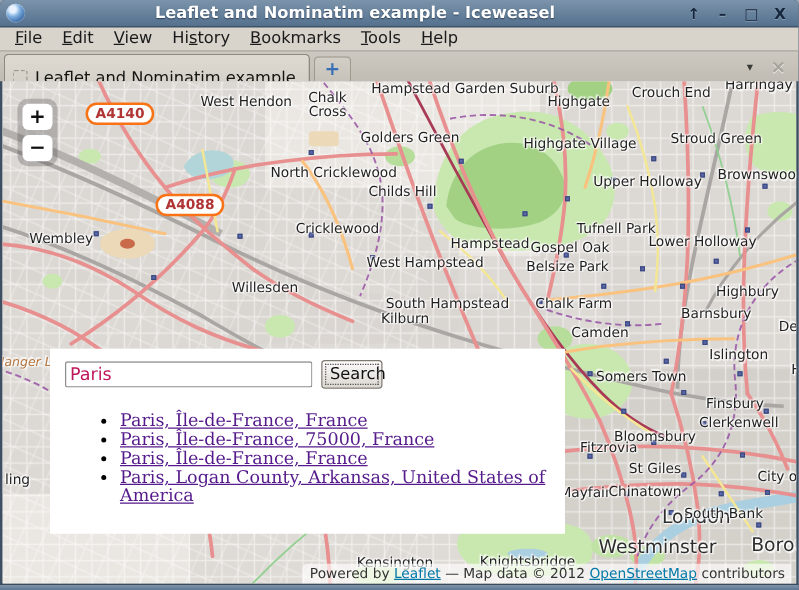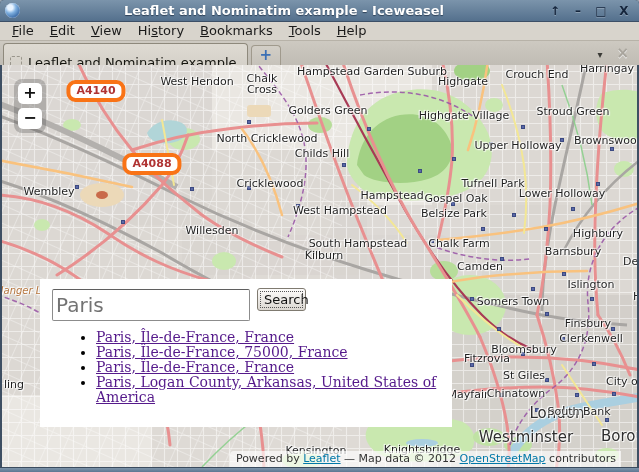--- a/index.html
+++ b/index.html
@@ -29,34 +29,34 @@
   .tabs-close{color:#a8a49c;font-size:15px;font-weight:bold;margin:0 10px 3px 0;text-shadow:0 1px 0 #eee;}
 
   
   .map-area{position:absolute;left:2px;top:65px;width:635px;height:402px;background:#eae7e2;overflow:hidden;}
   .map-art{position:absolute;left:0;top:0;}
   .station{position:absolute;width:4px;height:4px;background:#5a68a8;border:1px solid #3c4a82;transform:translate(-50%,-50%);}
   .map-label{position:absolute;transform:translate(-50%,-50%);font-size:11px;color:#1f1f1f;white-space:nowrap;text-shadow:0 0 2px #fff,0 0 2px #fff,1px 1px 1px #fff,-1px -1px 1px #fff;pointer-events:none;}
   .map-label.lg{font-size:15px;color:#2e2e2e;}
   .map-label.road{font-style:italic;color:#b5763f;font-size:10px;}
   .map-label.left{transform:translate(0,-50%);}
-  .shield{position:absolute;transform:translate(-50%,-50%);background:#fff;border:4px solid #f97316;border-radius:9px;color:#b03434;font-weight:bold;font-size:11px;padding:0 6px;line-height:14px;text-align:center;}
+  .shield{position:absolute;transform:translate(-50%,-50%);background:#fff;border:2px solid #f97316;border-radius:9px;color:#b03434;font-weight:bold;font-size:11px;padding:0 6px;line-height:14px;text-align:center;}
 
   
   .zoomctl{position:absolute;left:12px;top:14px;width:32px;padding:4px;background:rgba(70,70,70,0.28);border-radius:8px;}
   .zoom-btn{width:24px;height:21px;background:#fff;border-radius:5px;margin:0 auto;text-align:center;font-size:16px;font-weight:bold;color:#111;line-height:20px;}
   .zoom-btn + .zoom-btn{margin-top:4px;}
 
   
-  .attribution{position:absolute;right:16px;bottom:0;background:rgba(255,255,255,0.66);font-size:11px;color:#333;padding:1px 5px 2px 6px;border-radius:4px 0 0 0;white-space:nowrap;}
+  .attribution{position:absolute;right:4px;bottom:0;background:rgba(255,255,255,0.66);font-size:11px;color:#333;padding:1px 5px 2px 6px;border-radius:4px 0 0 0;white-space:nowrap;}
   .attribution a{color:#0078a8;text-decoration:underline;}
 
   
   .search-panel{position:absolute;left:38px;top:214px;width:412px;height:148px;background:#ffffff;}
-  .search-input{position:absolute;left:12px;top:10px;width:198px;height:32px;border:1px solid #8c8c8c;border-top-color:#5f5f5f;background:#fff;font-family:"DejaVu Sans","Liberation Sans",sans-serif;font-size:20px;color:#737373;padding:0 3px;border-radius:2px;}
+  .search-input{position:absolute;left:12px;top:10px;width:198px;height:21px;border:1px solid #8c8c8c;border-top-color:#5f5f5f;background:#fff;font-family:"DejaVu Sans","Liberation Sans",sans-serif;font-size:14px;color:#be185d;padding:0 3px;border-radius:2px;}
   .search-btn{position:absolute;left:217px;top:9px;width:49px;height:23px;background:linear-gradient(#fdfcfb,#dbd7d1);border:1px solid #7f7a70;border-radius:3px;font-family:"DejaVu Sans","Liberation Sans",sans-serif;font-size:13px;color:#111;outline:1px dotted #555;outline-offset:-4px;}
   .results{position:absolute;left:0;top:38px;width:412px;font-family:"DejaVu Serif","Liberation Serif",serif;font-size:14px;color:#000;}
   .results-heading{margin:4px 0 0 12px;}
   .results ul{margin:13px 0 0 0;padding-left:56px;}
   .results li{line-height:15px;margin:0;}
   .results a{color:#551a8b;text-decoration:underline;}
 
   
   .bottom-strip{position:absolute;left:0;top:467px;width:639px;height:5px;background:linear-gradient(#7e94aa,#5d7792);border-top:1px solid #3a4b5e;}
 </style>

